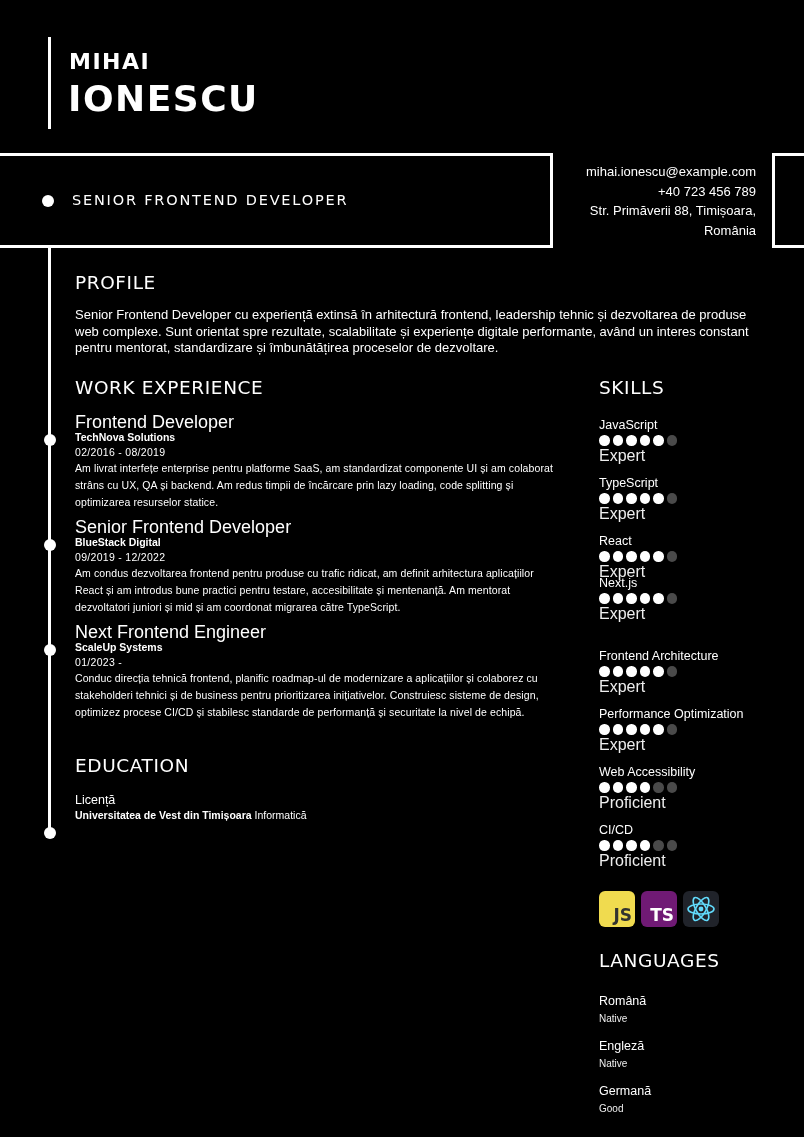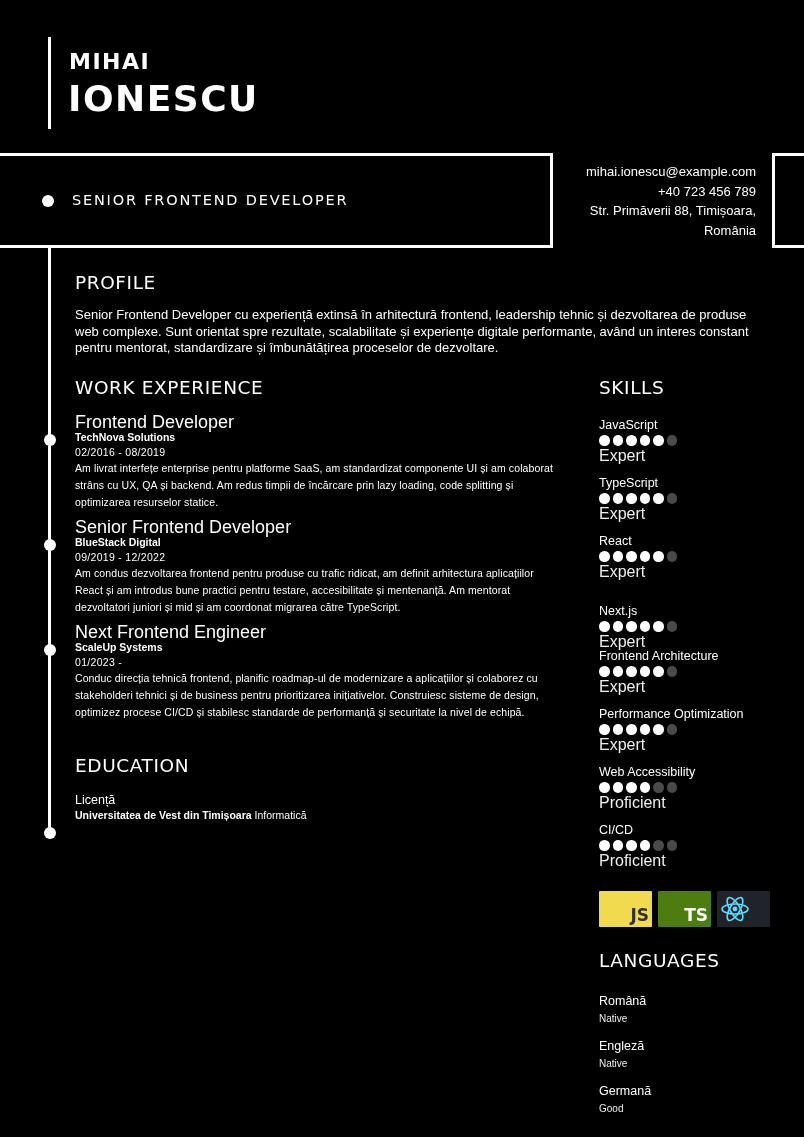--- a/index.html
+++ b/index.html
@@ -48,23 +48,23 @@
   
   .skills { left: 599px; top: 0; width: 180px; }
   .skill { position: absolute; left: 0; width: 180px; }
   .skill-name { font-size: 12.5px; line-height: 16px; white-space: nowrap; }
   .dots { display: flex; gap: 3px; margin-top: 2px; height: 11px; }
   .dot { width: 10.5px; height: 10.5px; border-radius: 50%; background: #fff; }
   .dot.off { background: #4a4a4a; }
   .skill-level { font-size: 16px; line-height: 14px; margin-top: 3px; color: #eee; }
 
   .tech-icons { left: 599px; top: 891px; display: flex; gap: 6px; }
-  .tech { width: 53px; height: 36px; border-radius: 1px; position: relative; overflow: hidden; text-decoration: underline; }
+  .tech { width: 36px; height: 36px; border-radius: 6px; position: relative; overflow: hidden; text-decoration: underline; }
   .tech.js { background: #f0db4f; }
-  .tech.ts { background: #4d7c0f; text-align: center; }
+  .tech.ts { background: #701a75; text-align: center; }
   .tech.react { background: #20232a; }
   .tech span { position: absolute; right: 3px; bottom: 2px; font-weight: 700; font-size: 17px; line-height: 20px; font-family: "DejaVu Sans", sans-serif; }
   .tech.js span { color: #323330; }
   .tech.ts span { color: #fff; }
 
   .lang { position: absolute; left: 0; width: 180px; }
   .lang-name { font-size: 12.5px; line-height: 16px; }
   .lang-level { font-size: 10px; line-height: 14px; margin-top: 3px; color: #eee; }
 </style>
 </head>
@@ -160,21 +160,21 @@
       <span class="dot"></span>
         <span class="dot"></span>
         <span class="dot"></span>
         <span class="dot"></span>
         <span class="dot"></span>
         <span class="dot off"></span>
     </div>
     <div class="skill-level">Expert</div>
   </div>
 
-  <div class="skill" style="top:603px">
+  <div class="skill" style="top:575px">
     <div class="skill-name">Next.js</div>
     <div class="dots">
       <span class="dot"></span>
         <span class="dot"></span>
         <span class="dot"></span>
         <span class="dot"></span>
         <span class="dot"></span>
         <span class="dot off"></span>
     </div>
     <div class="skill-level">Expert</div>

